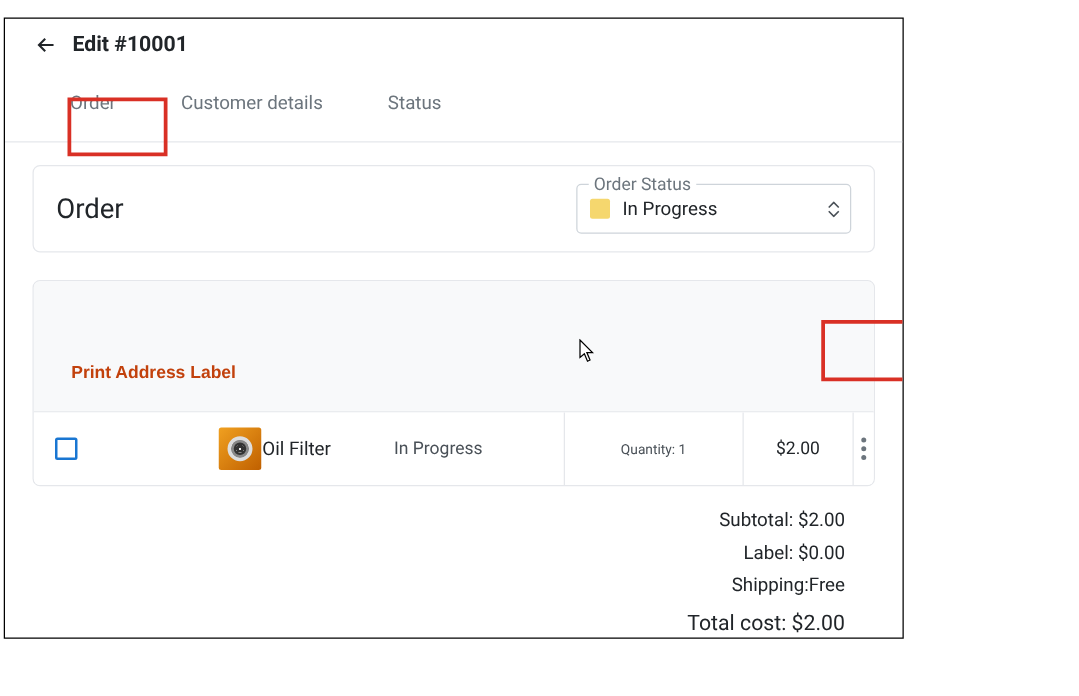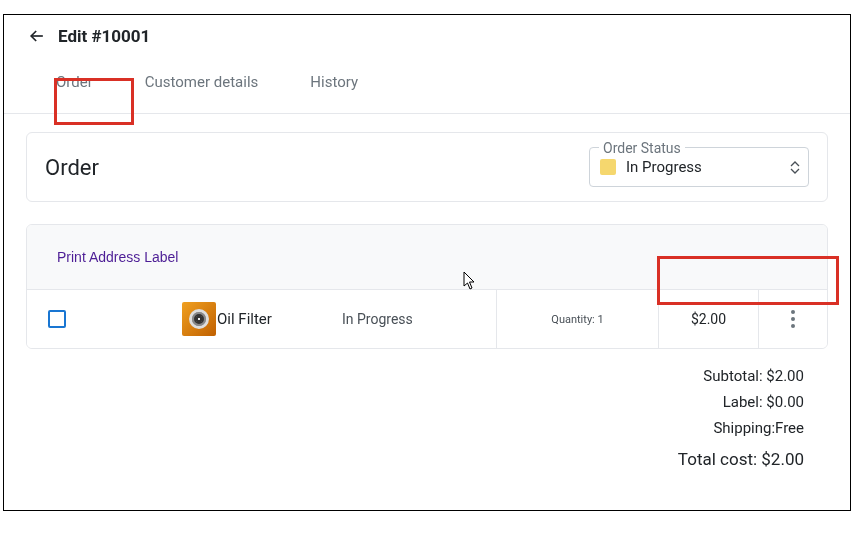--- a/index.html
+++ b/index.html
@@ -6,21 +6,21 @@
   body {
     font-family: -apple-system, BlinkMacSystemFont, "Segoe UI", Roboto, Arial, sans-serif;
     background: #fff;
     width: 863px;
     height: 557px;
     position: relative;
   }
   .frame {
     position: absolute;
     left: 3px; top: 14px;
-    width: 848px; height: 497px;
+    width: 720px; height: 497px;
     border: 1px solid #000;
     background: #fff;
     overflow: hidden;
   }
   .header-row {
     display: flex;
     align-items: center;
     padding: 10px 20px 6px 22px;
     gap: 10px;
   }
@@ -124,27 +124,28 @@
     align-items: center;
     justify-content: space-between;
     border-bottom: 1px solid #e5e7eb;
   }
   .items-title {
     font-size: 20px;
     color: #212529;
     font-weight: 400;
   }
   .print-btn {
-    color: #4c1d95;
+    color: #c2410c;
     font-size: 14px;
-    font-weight: 400;
+    font-weight: 700;
     background: none;
     border: none;
     cursor: pointer;
     padding: 6px 10px;
+    margin-top: 40px;
   }
   .item-row {
     display: flex;
     align-items: center;
     background: #fff;
     height: 58px;
   }
   .cell { display:flex; align-items:center; height:100%; }
   .cell-check { width: 60px; justify-content:center; }
   .checkbox {
@@ -210,21 +211,21 @@
         <path d="M19 12H5"></path>
           <path d="M11 18l-6-6 6-6"></path>
       </svg>
     </div>
     <div class="edit-title">Edit #10001</div>
   </div>
 
   <div class="tabs-row">
     <div class="tab">Order</div>
     <div class="tab">Customer details</div>
-    <div class="tab">History</div>
+    <div class="tab">Status</div>
   </div>
 
   <div class="main-area">
 
     <div class="order-card">
       <div class="order-heading">Order</div>
       <div class="status-select-wrap">
         <div class="status-legend">Order Status</div>
         <div class="status-select">
           <div class="status-swatch"></div>

